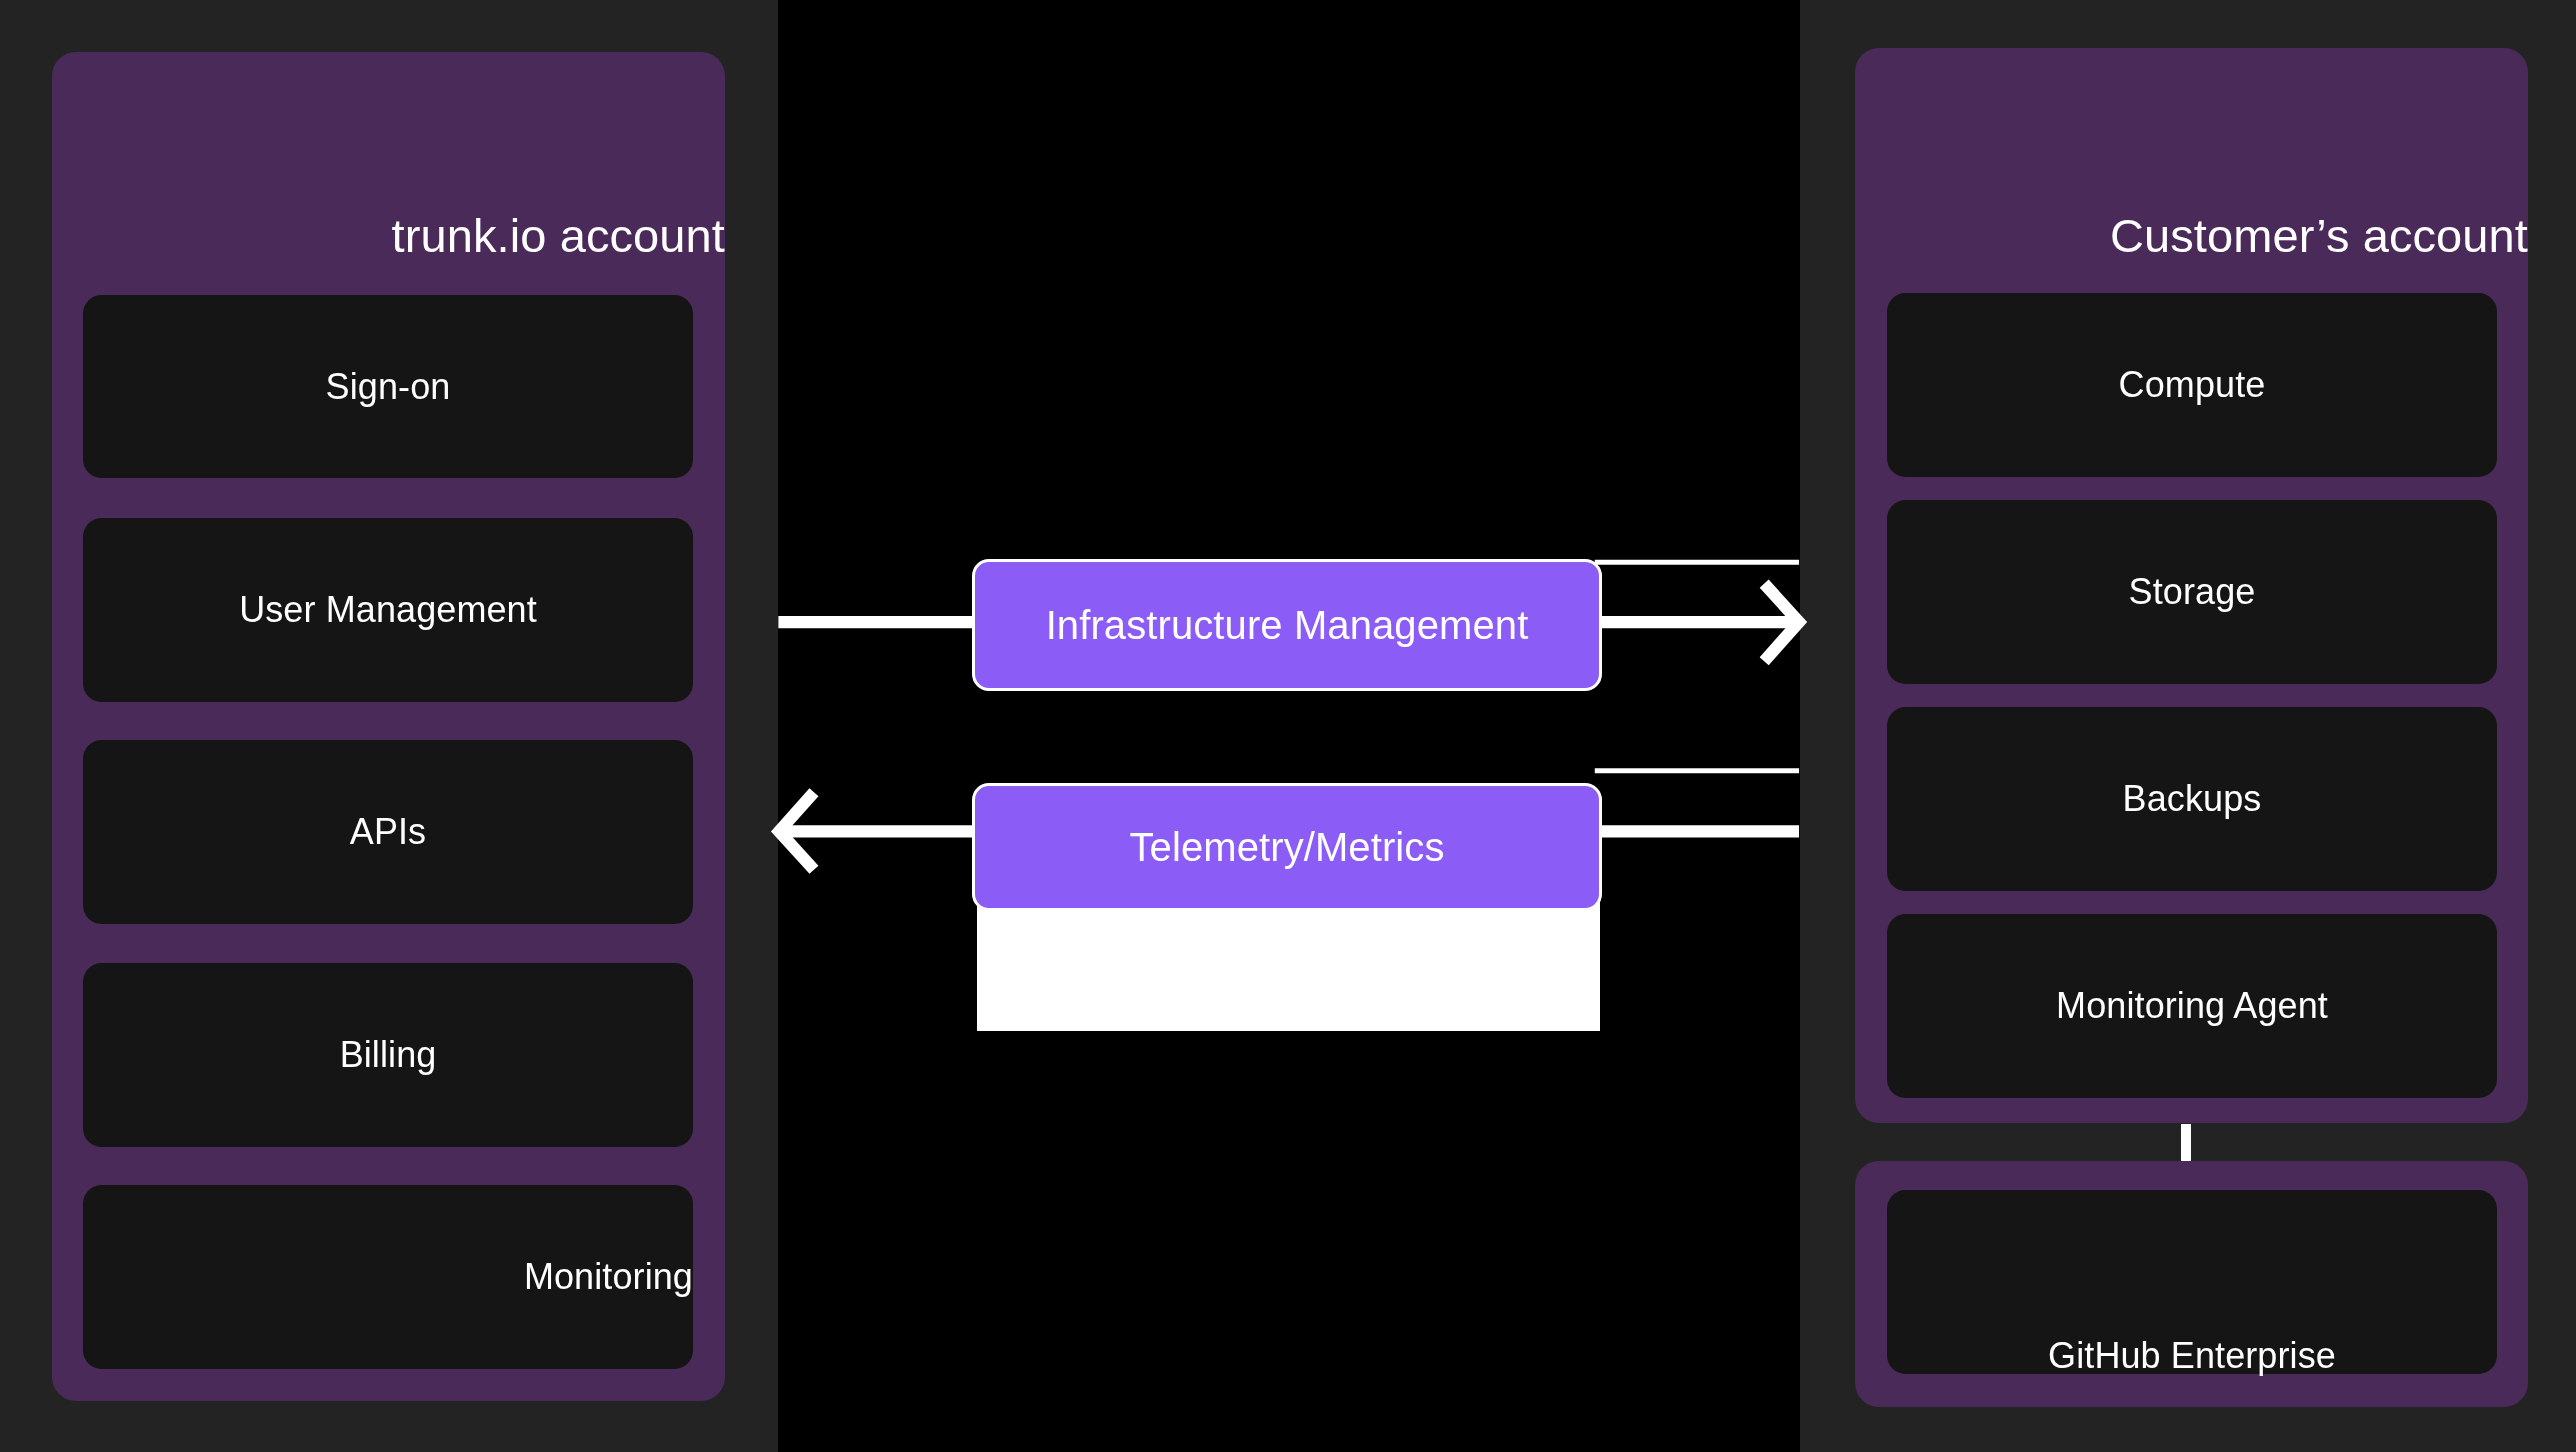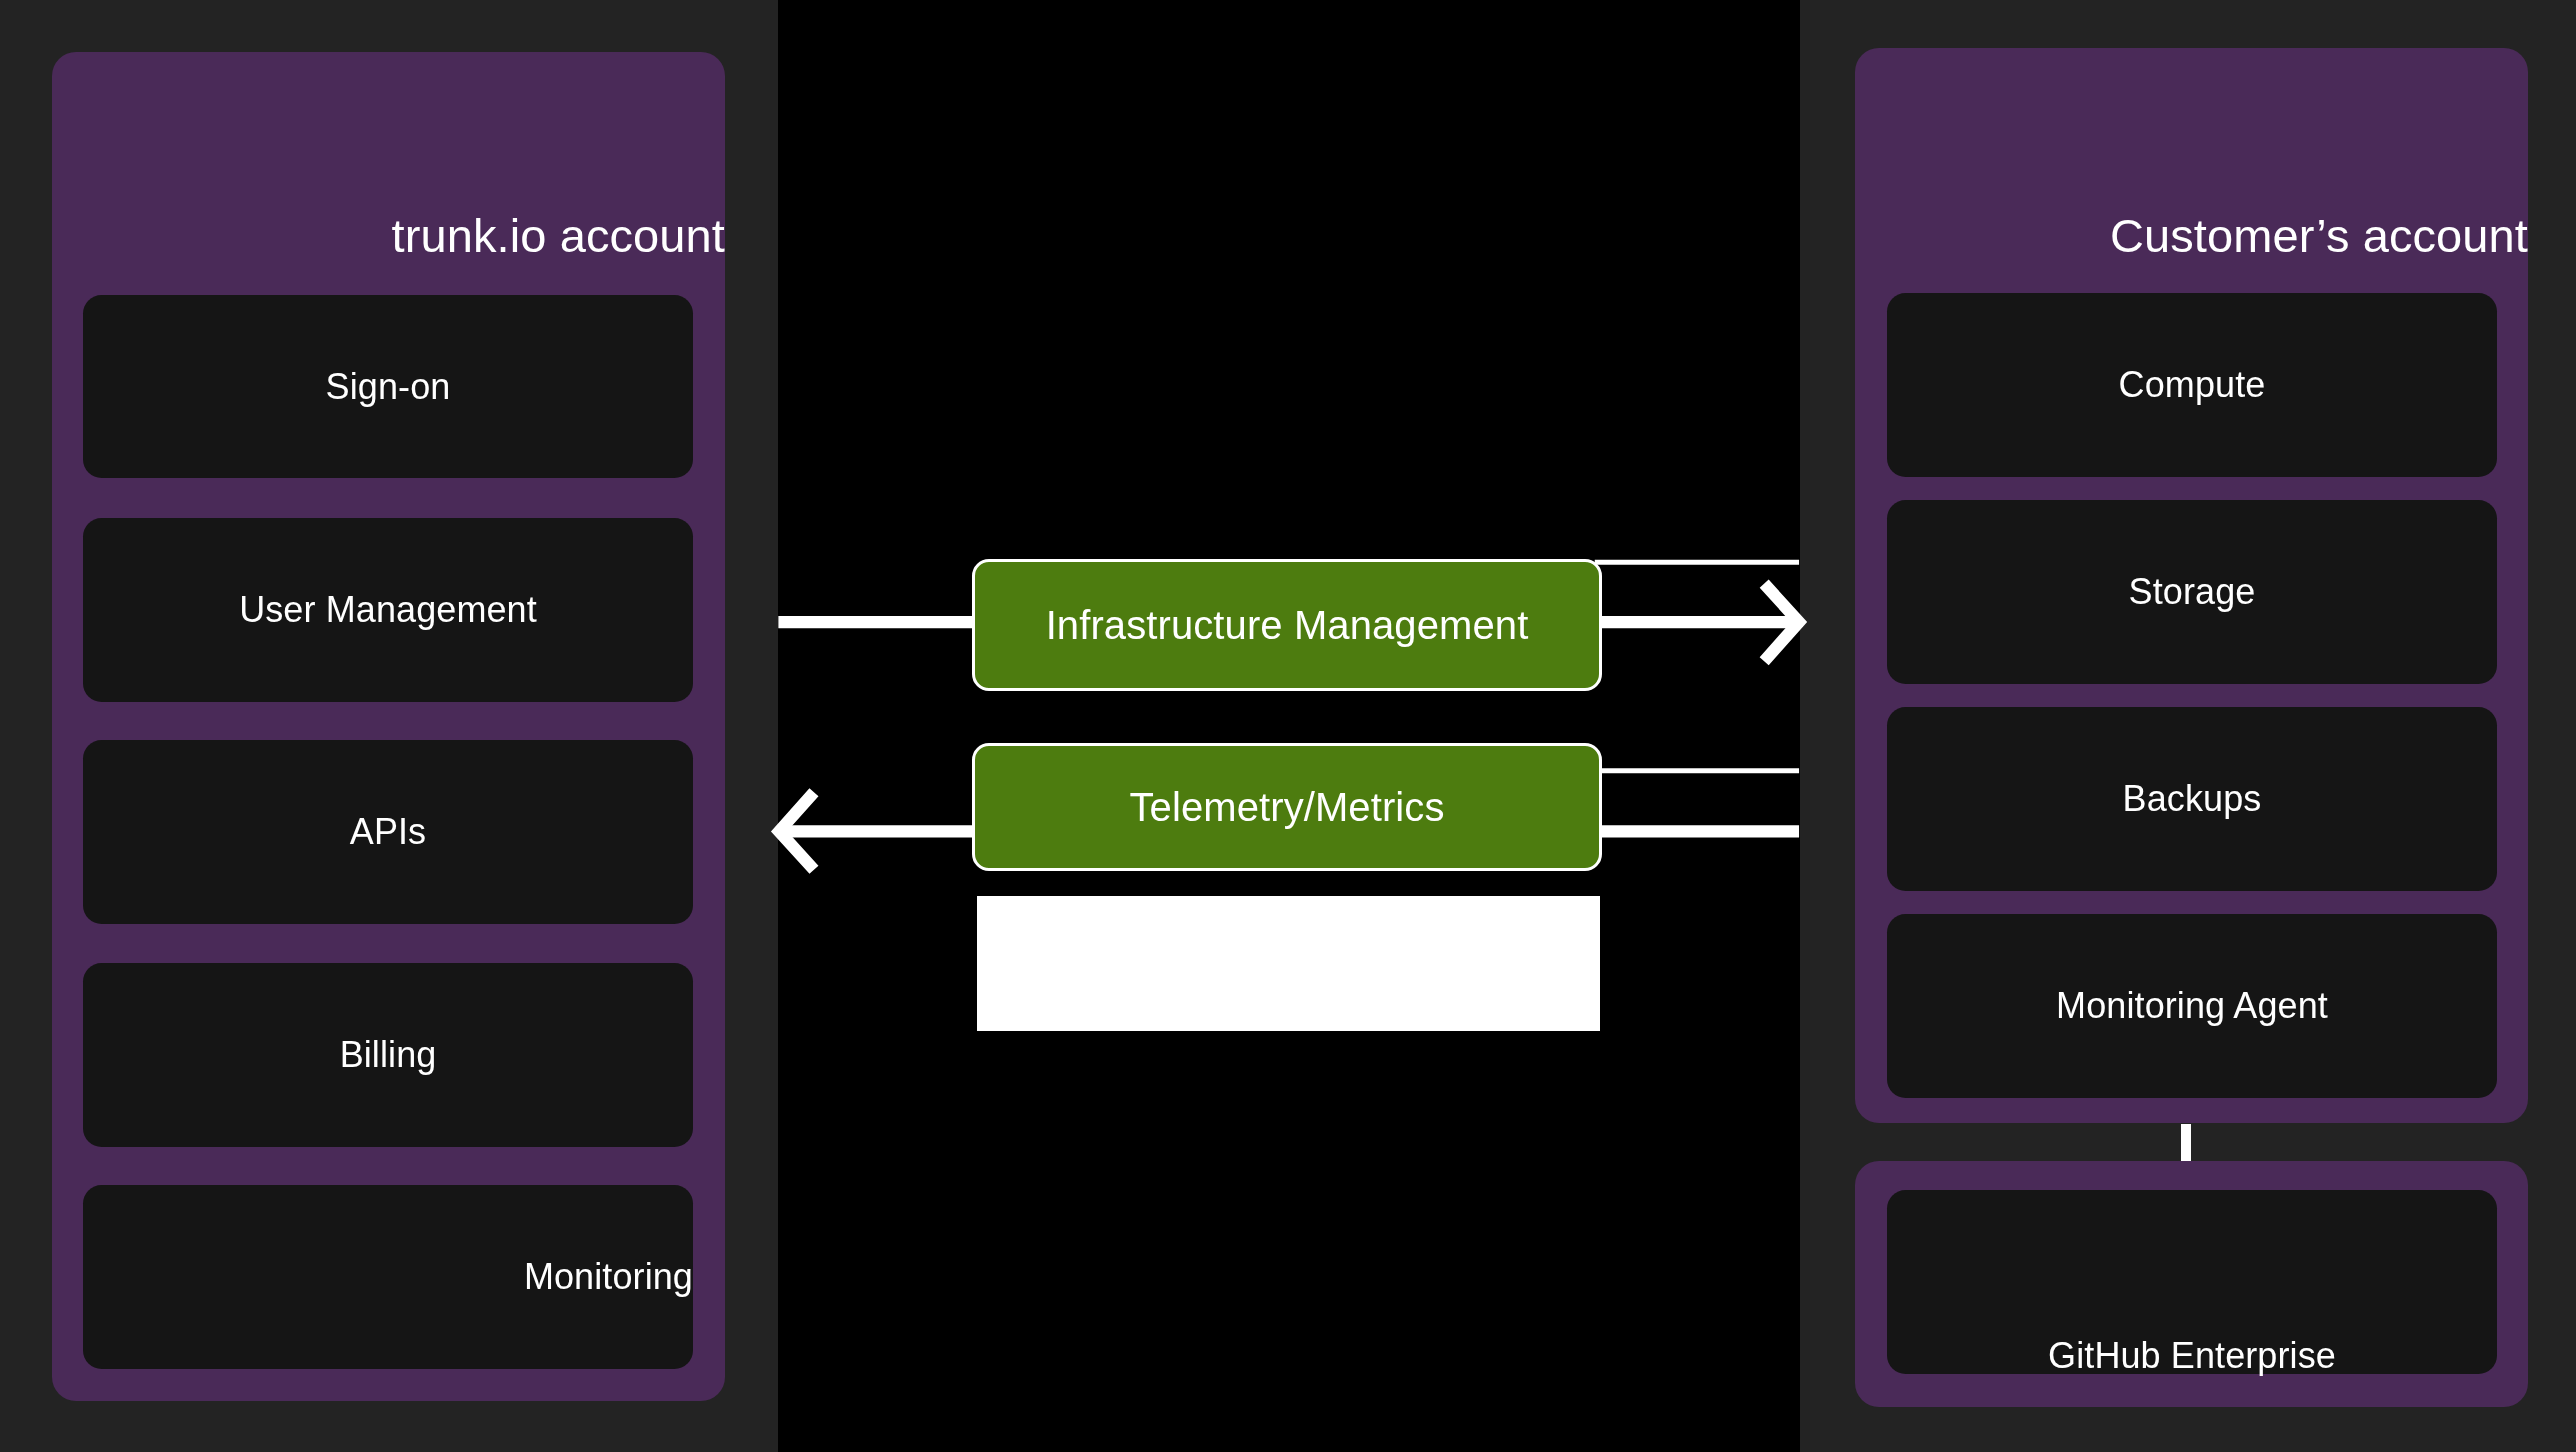--- a/index.html
+++ b/index.html
@@ -70,39 +70,39 @@
   }
 
   
   .tile-left  { left: 83px;  width: 610px; }
   
   .tile-right { left: 1887px; width: 610px; }
 
   
   .conn-box {
     position: absolute;
-    background: #4d7c0f;
+    background: #8b5cf6;
     border: 3.6px solid #ffffff;
     border-radius: 17px;
     box-sizing: border-box;
     display: flex;
     align-items: center;
     justify-content: center;
     z-index: 5;
   }
   .conn-label {
     color: #ffffff;
     font-size: 40px;
     font-weight: 400;
     line-height: 1;
     letter-spacing: 0.1px;
     white-space: nowrap;
   }
   #conn-infra { left: 972px; top: 559px;  width: 630px; height: 132px; }
-  #conn-tele  { left: 972px; top: 743px; width: 630px; height: 128px; }
+  #conn-tele  { left: 972px; top: 783px; width: 630px; height: 128px; }
 
   
   #white-block {
     position: absolute;
     left: 977px;
     top: 896px;
     width: 623px;
     height: 135px;
     background: #ffffff;
     z-index: 4;

